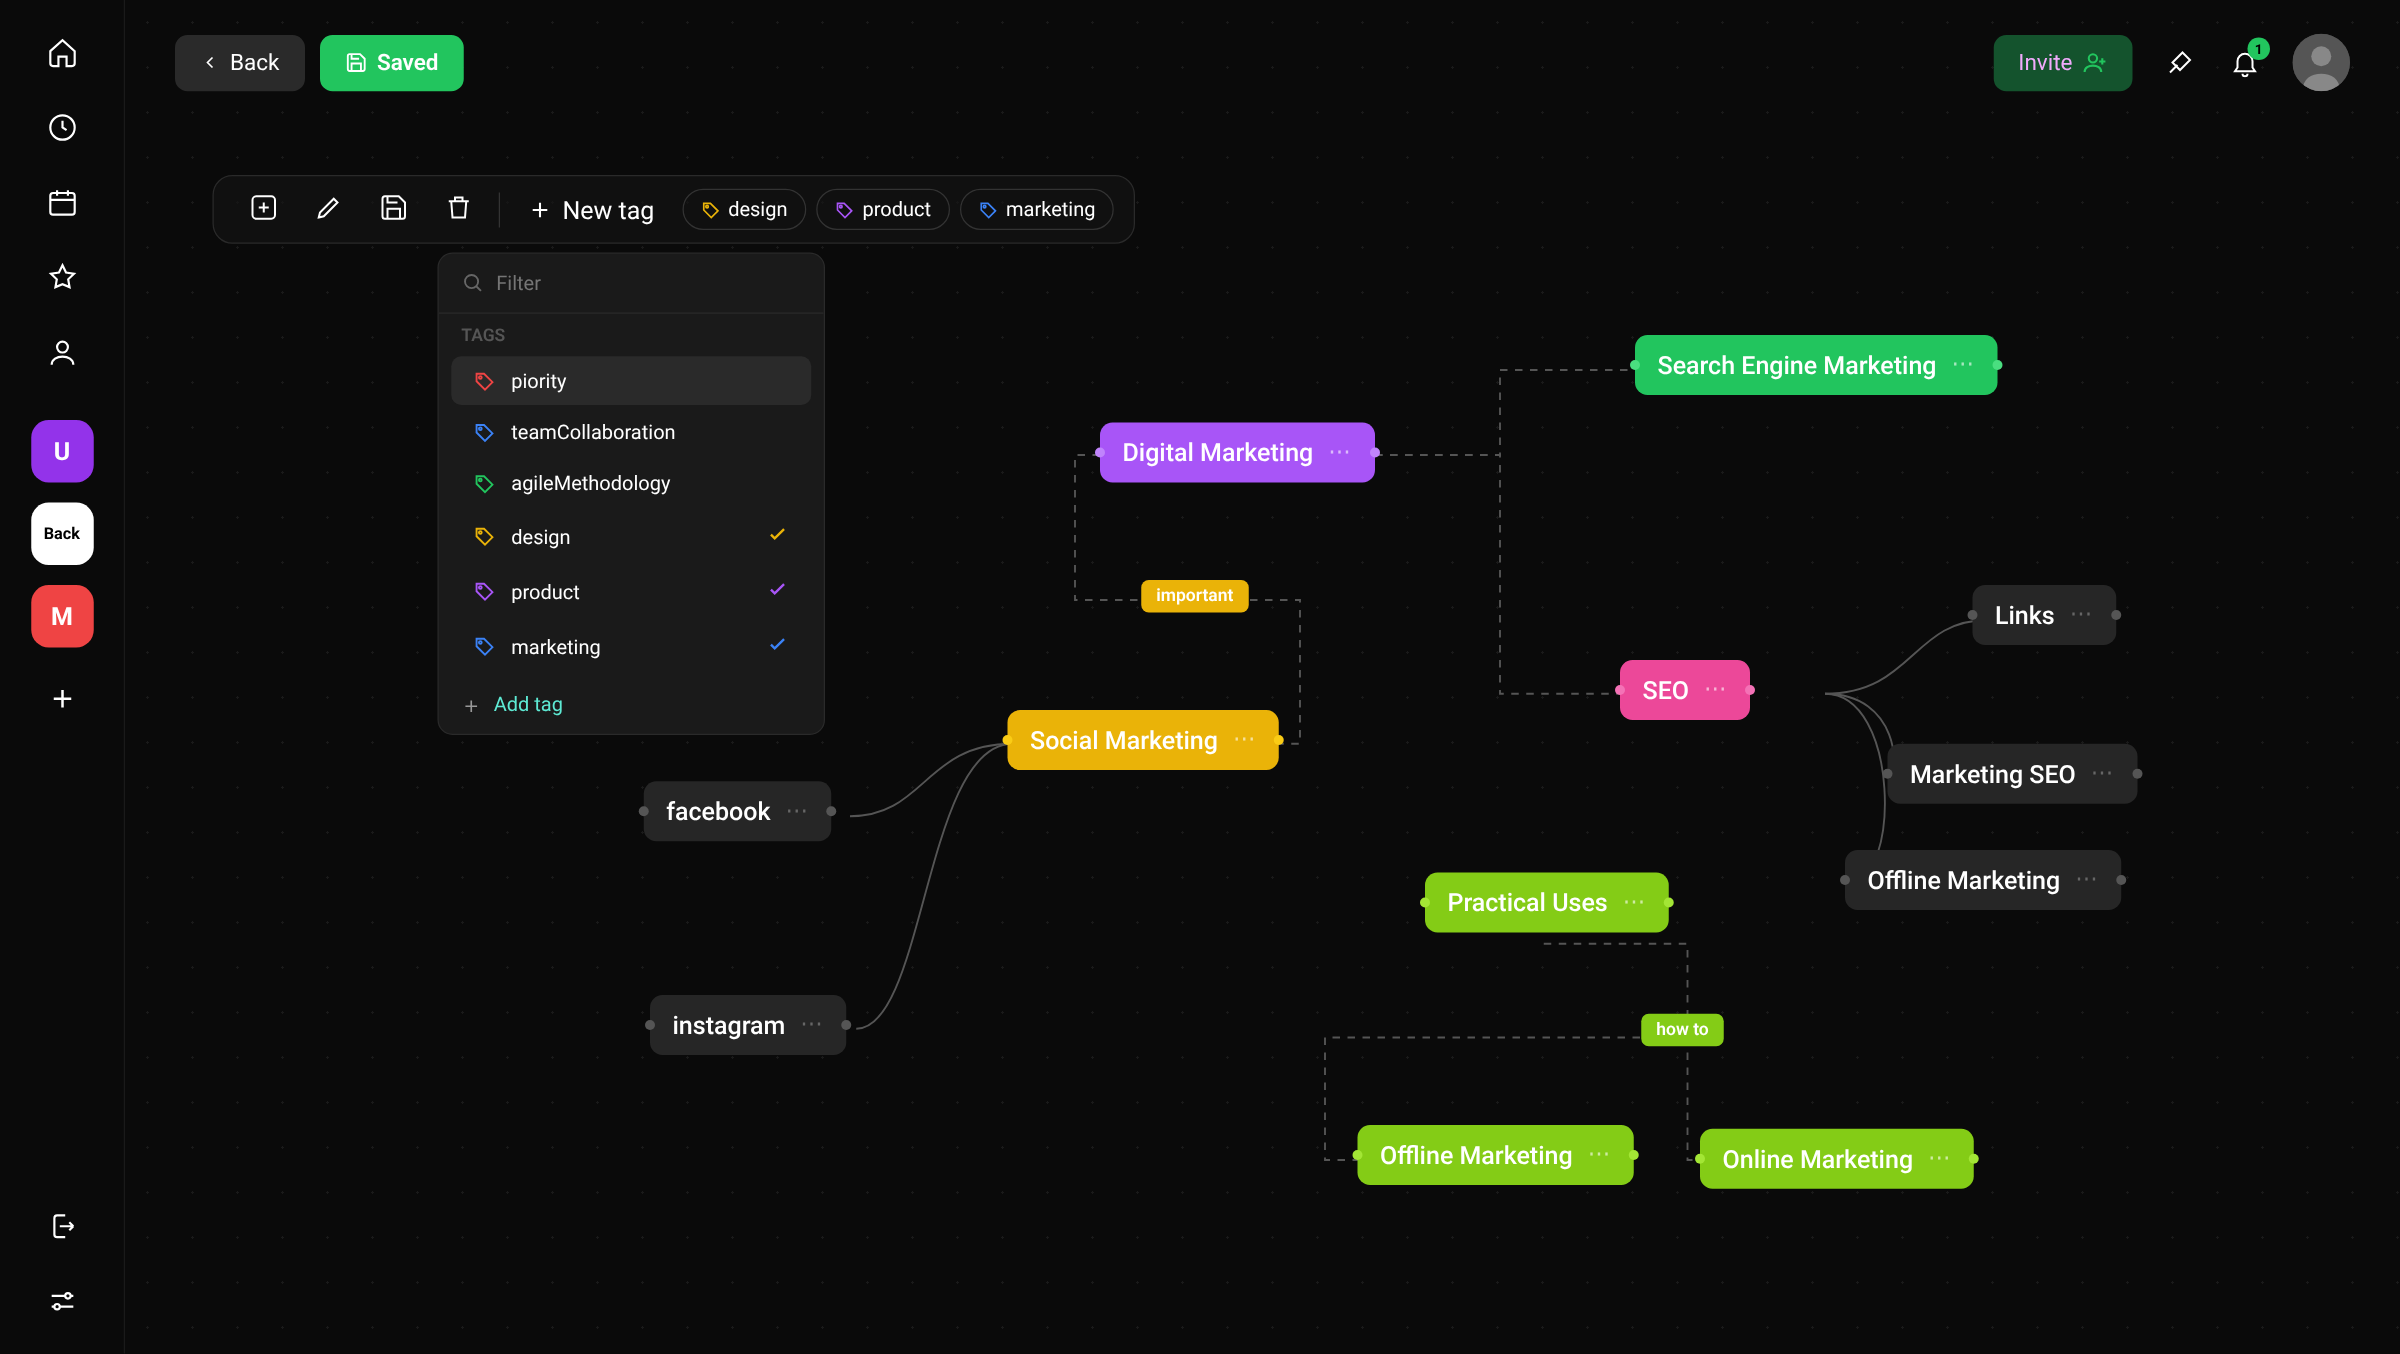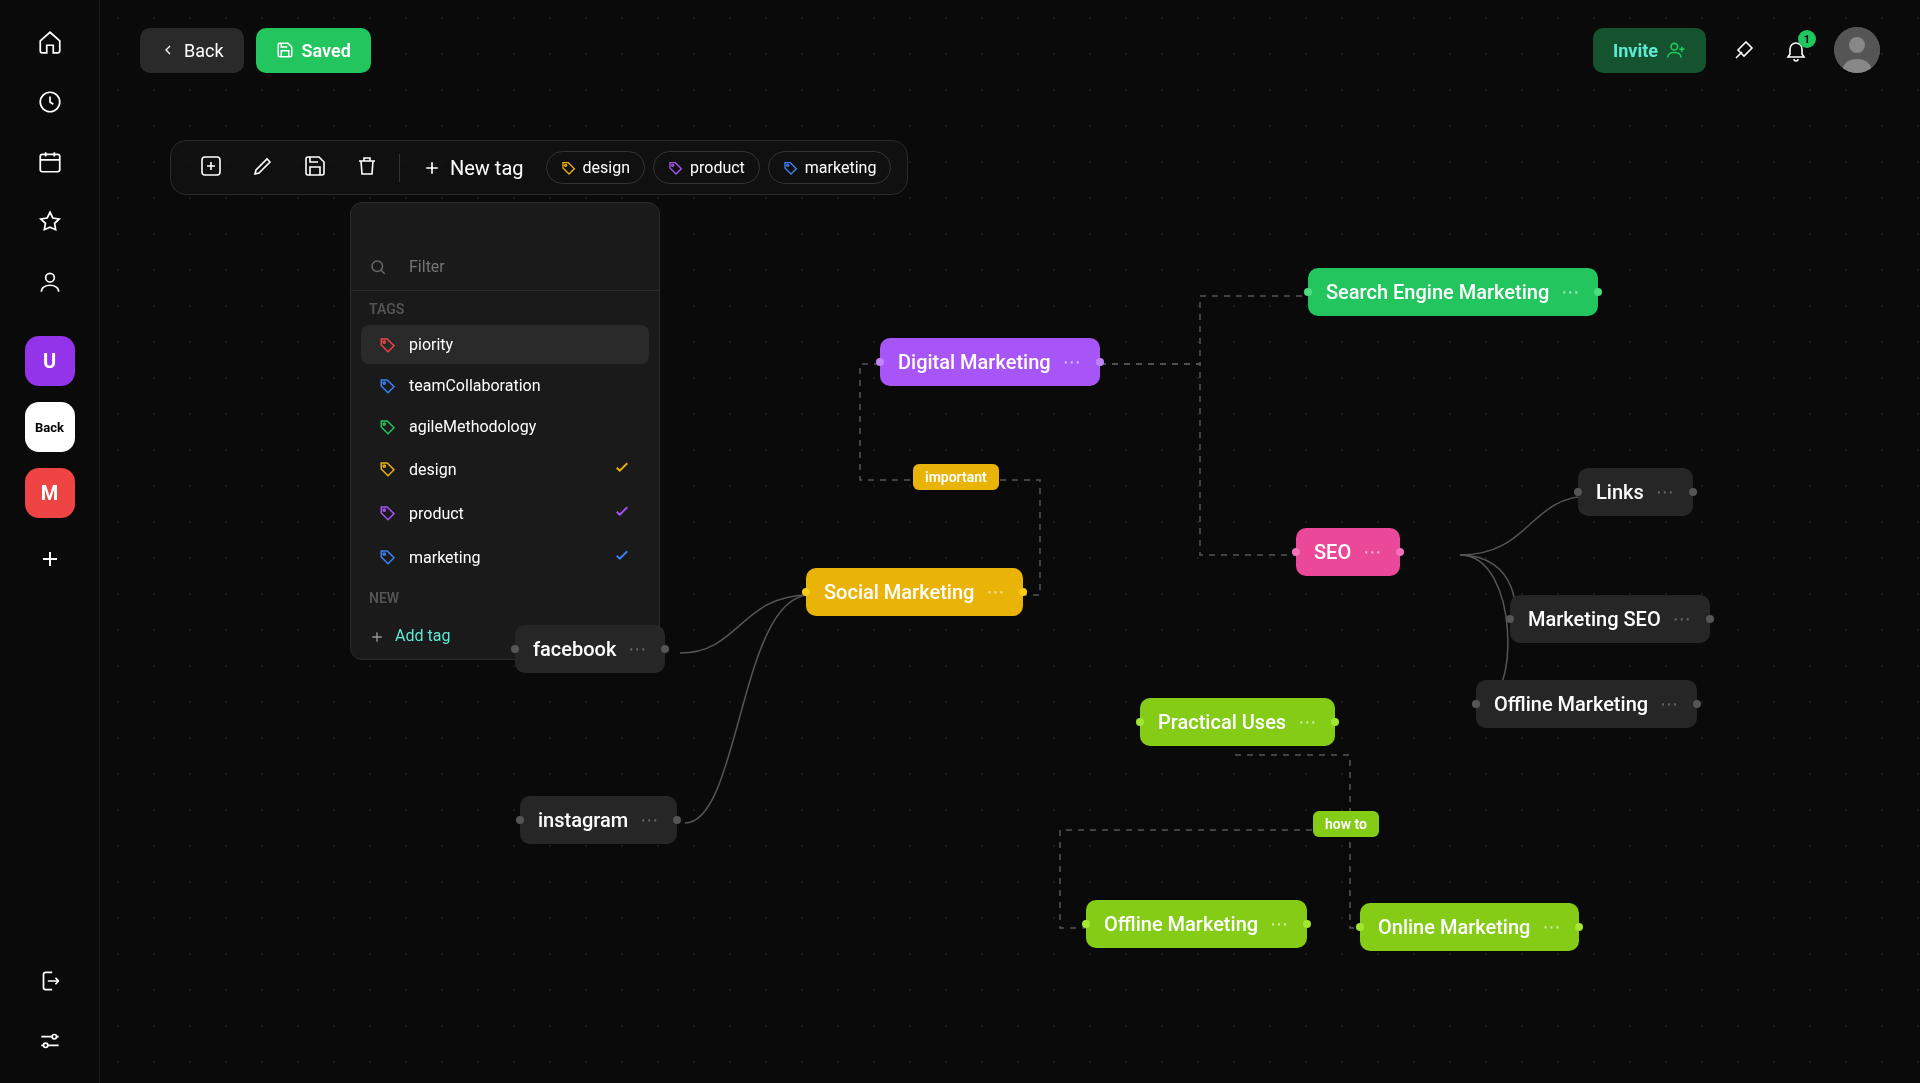--- a/index.html
+++ b/index.html
@@ -18,40 +18,40 @@
 .ws-red{background:#ef4444;}
 .ws-add{width:50px;height:50px;border-radius:14px;display:flex;align-items:center;justify-content:center;cursor:pointer;}
 .ws-add svg{width:24px;height:24px;stroke:#fff;stroke-width:2;}
 
 
 .topbar{position:absolute;left:100px;right:0;top:0;height:100px;display:flex;align-items:center;padding:0 40px;}
 .btn{display:flex;align-items:center;gap:8px;padding:12px 20px;border-radius:10px;cursor:pointer;font-size:18px;}
 .btn-back{background:#2a2a2a;color:#fff;}
 .btn-saved{background:#22c55e;color:#fff;font-weight:600;margin-left:12px;}
 .tb-right{margin-left:auto;display:flex;align-items:center;gap:24px;}
-.btn-invite{background:#14532d;color:#5eead4;font-weight:700;margin-left:41px;}
+.btn-invite{background:#14532d;color:#f0abfc;font-weight:400;margin-left:41px;}
 .btn-invite svg{stroke:#22c55e;}
 .icon-btn{width:28px;height:28px;display:flex;align-items:center;justify-content:center;cursor:pointer;position:relative;}
 .icon-btn svg{width:24px;height:24px;stroke:#fff;stroke-width:1.6;fill:none;}
 .badge{position:absolute;top:-6px;right:-6px;background:#22c55e;color:#000;font-size:11px;width:18px;height:18px;border-radius:50%;display:flex;align-items:center;justify-content:center;font-weight:700;}
 .avatar{width:46px;height:46px;border-radius:50%;background:#444;display:flex;align-items:center;justify-content:center;overflow:hidden;cursor:pointer;}
 
 
 .toolbar{position:absolute;left:170px;top:140px;display:flex;align-items:center;gap:0;background:rgba(20,20,20,0.6);border:1px solid #2a2a2a;border-radius:16px;padding:10px 16px;}
 .tb-group{display:flex;align-items:center;gap:28px;padding:0 12px;}
 .tb-icon{cursor:pointer;}
 .tb-icon svg{width:24px;height:24px;stroke:#fff;stroke-width:1.6;fill:none;}
 .tb-sep{width:1px;height:28px;background:#333;margin:0 8px;}
 .new-tag-btn{display:flex;align-items:center;gap:8px;padding:0 14px;cursor:pointer;font-size:20px;font-weight:400;}
 .tag-chip{display:flex;align-items:center;gap:6px;padding:6px 14px;border:1px solid #333;border-radius:999px;font-size:16px;cursor:pointer;margin-left:8px;}
 .tag-chip svg{width:16px;height:16px;}
 
 
 .dropdown{position:absolute;left:350px;top:202px;width:310px;background:#1a1a1a;border:1px solid #2a2a2a;border-radius:12px;padding:0;overflow:hidden;}
-.dd-search{display:flex;align-items:flex-end;gap:22px;padding:14px 18px;border-bottom:1px solid #2a2a2a;margin-top:40px;}
+.dd-search{display:flex;align-items:flex-start;gap:10px;padding:14px 18px;border-bottom:1px solid #2a2a2a;}
 .dd-search svg{width:18px;height:18px;stroke:#666;fill:none;stroke-width:2;}
 .dd-search input{flex:1;background:none;border:none;color:#fff;font-size:16px;outline:none;}
 .dd-section-label{padding:10px 18px 6px;color:#555;font-size:14px;font-weight:600;}
 .dd-item{display:flex;align-items:center;gap:12px;padding:10px 18px;cursor:pointer;border-radius:8px;margin:2px 10px;}
 .dd-item.hov{background:#2a2a2a;}
 .dd-item svg.tag{width:18px;height:18px;fill:none;stroke-width:2;}
 .dd-check{margin-left:auto;}
 .dd-check svg{width:18px;height:18px;fill:none;stroke-width:2.5;}
 .dd-add{display:flex;align-items:flex-end;gap:10px;padding:14px 18px;cursor:pointer;color:#5eead4;}
 .dd-add svg{width:16px;height:16px;stroke:#999;stroke-width:2;}
@@ -307,21 +307,20 @@
         <svg class="tag" viewBox="0 0 24 24" stroke="#3b82f6">
           <path d="M20 13l-8 8-9-9V4h8z"></path>
           <circle cx="7" cy="8" r="1.5"></circle>
         </svg>
         <span>marketing</span>
         <span class="dd-check"><svg viewBox="0 0 24 24" stroke="#3b82f6">
             <path d="M5 13l4 4L19 7"></path>
           </svg></span>
       </div>
     </div>
-  <div class="dd-section-label">NEW</div>
   <div class="dd-add">
     <svg viewBox="0 0 24 24" fill="none">
         <path d="M12 5v14M5 12h14"></path>
       </svg>
     <span>Add tag</span>
   </div>
 </div>
 
 <div class="node purple" style="left:880px;top:338px">
     <span class="dot-l"></span>

